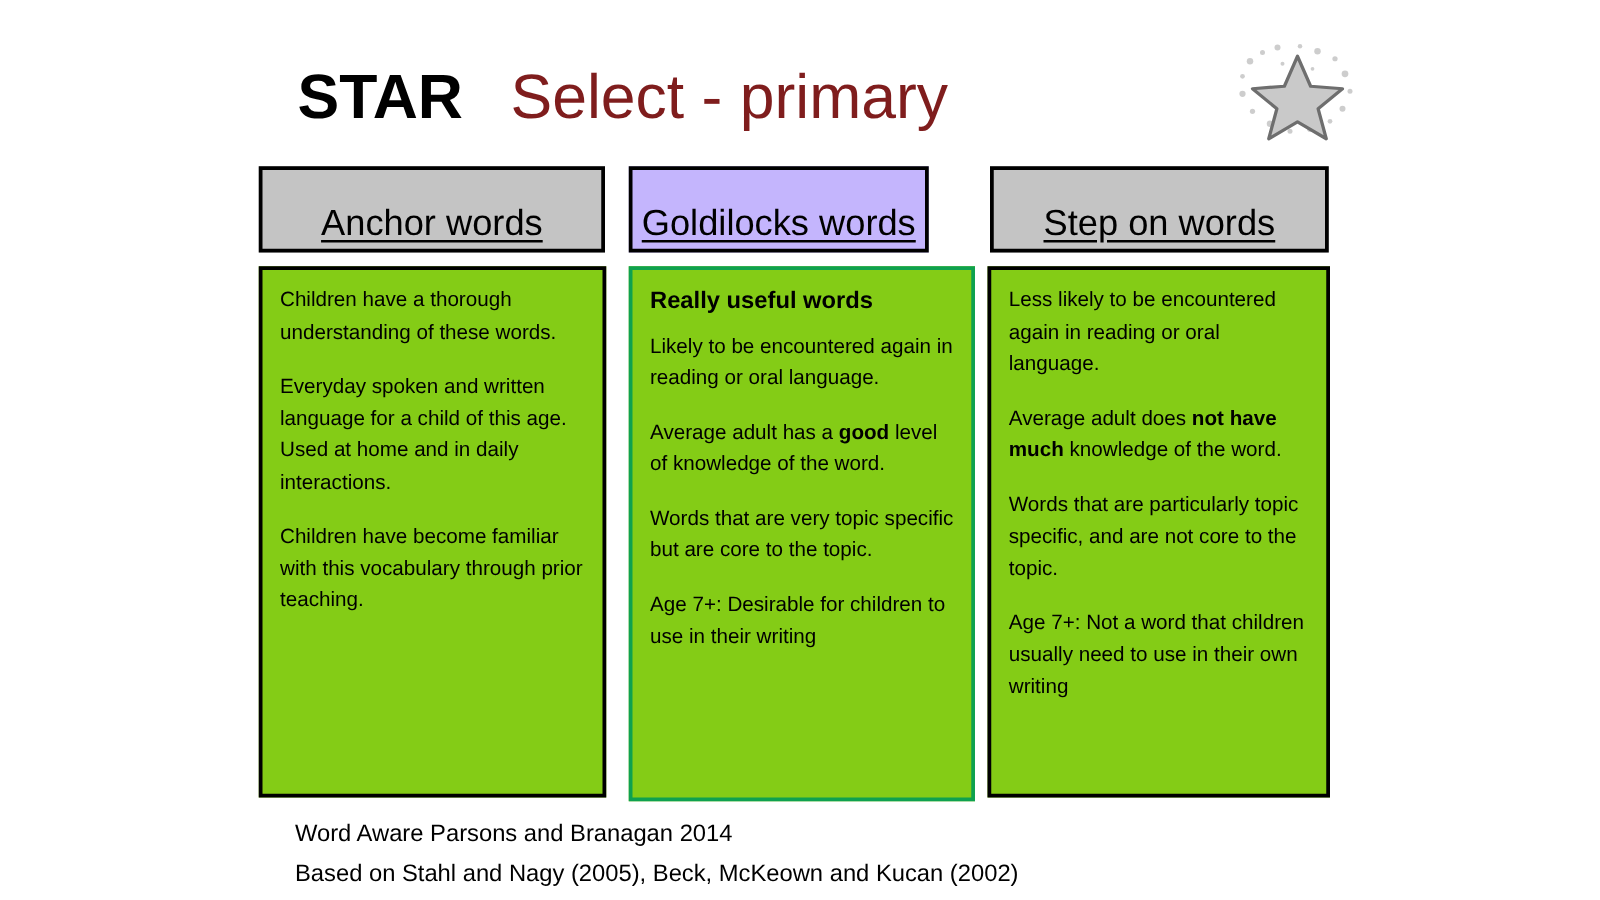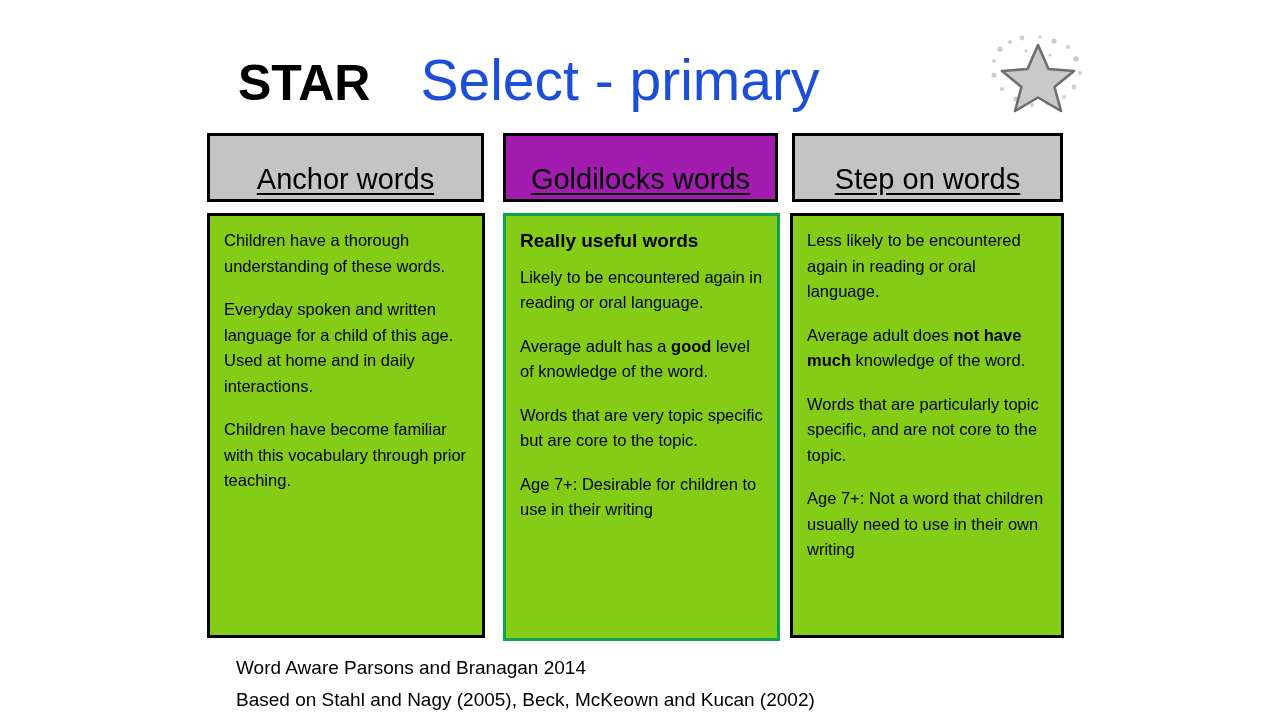--- a/index.html
+++ b/index.html
@@ -24,33 +24,32 @@
   }
 
   
   .title-row {
     position: absolute;
     left: 238px;
     top: 52px;
     display: flex;
     align-items: baseline;
     white-space: nowrap;
-    gap: 12px;
   }
   .title-star {
     font-size: 50px;
     font-weight: 700;
     color: #000000;
     letter-spacing: 0px;
     line-height: 1;
   }
   .title-rest {
-    font-size: 57px;
+    font-size: 50px;
     font-weight: 400;
-    color: #1d4ed8;
+    color: #7f1d1d;
     line-height: 1;
     margin-left: 38px;
   }
 
   
   .star-deco {
     position: absolute;
     left: 988px;
     top: 33px;
     width: 100px;
@@ -74,21 +73,21 @@
   }
   .hdr-label {
     font-size: 29px;
     color: #000000;
     text-decoration: underline;
     text-underline-offset: 4px;
     white-space: nowrap;
     margin-top: 23px;
   }
   .hdr-anchor  { left: 0px;   top: 0px; width: 277px; background: #C4C4C4; }
-  .hdr-gold    { left: 296px; top: 0px; width: 275px; background: #a21caf; }
+  .hdr-gold    { left: 296px; top: 0px; width: 240px; background: #c4b5fd; }
   .hdr-step    { left: 585px; top: 0px; width: 271px; background: #C4C4C4; }
 
   
   .bodies {
     position: absolute;
     left: 207px;
     top: 213px;
   }
   .bodybox {
     position: absolute;

